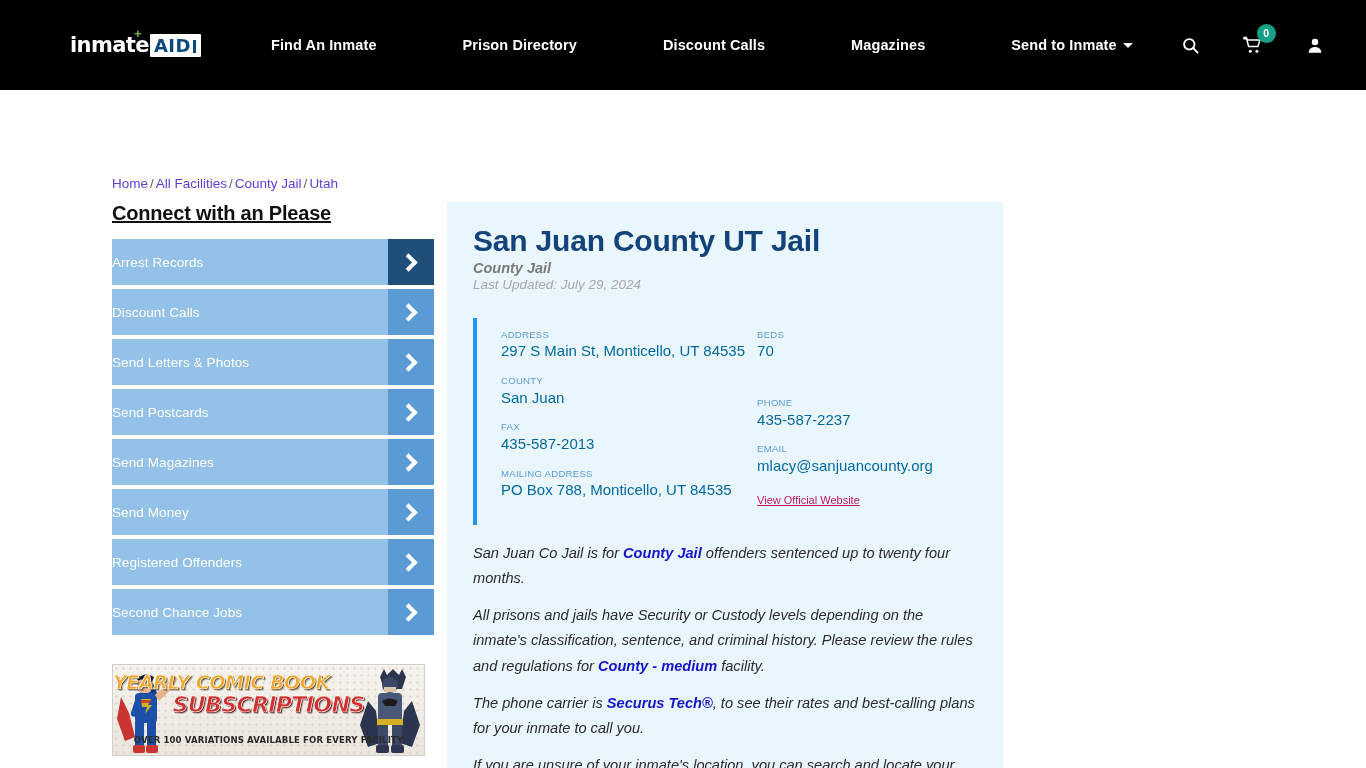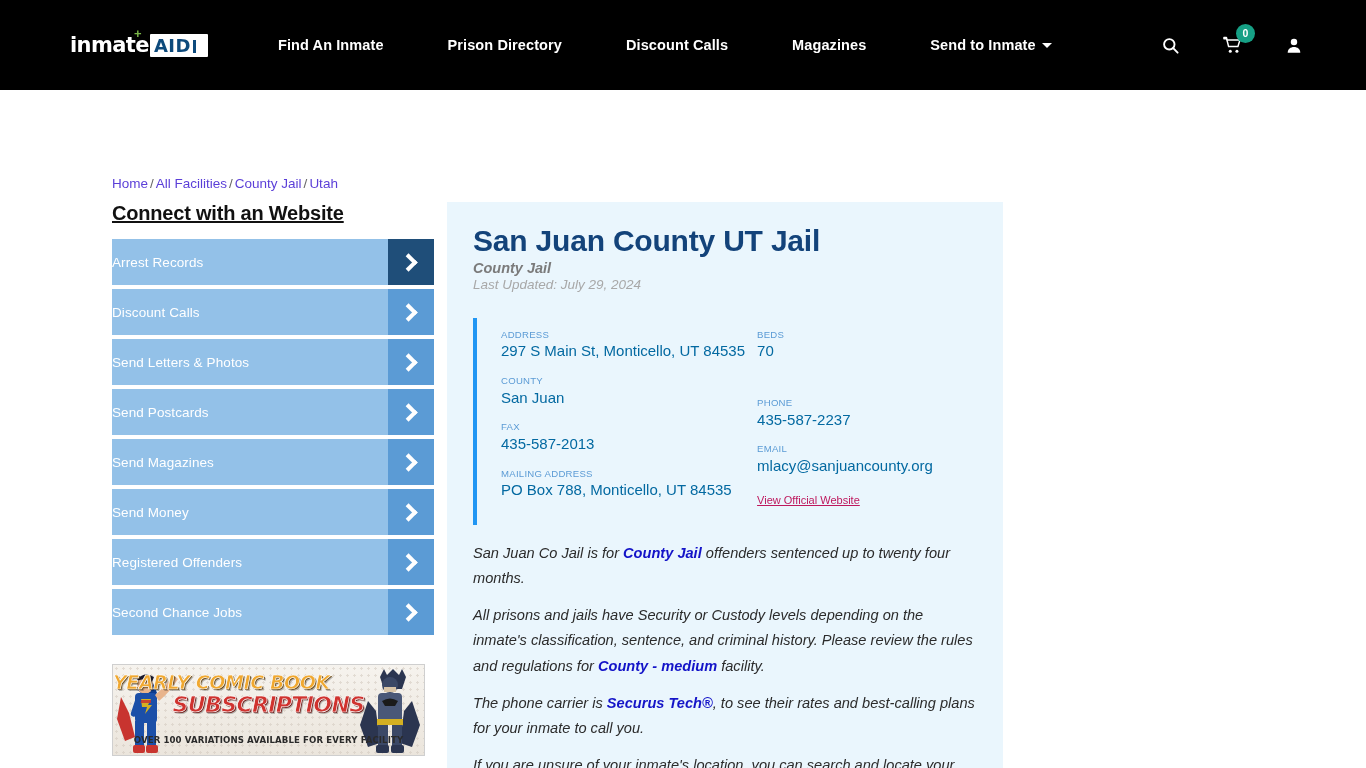--- a/index.html
+++ b/index.html
@@ -36,34 +36,34 @@
   }
   .logo-plus {
     position: absolute; left: 64px; top: -3px;
     color: #7ab648; font-size: 13px; font-weight: 700;
     line-height: 1;
   }
   .logo-aid {
     background: #ffffff; color: #0d4a7c;
     font-size: 18px; font-weight: 700;
     letter-spacing: 0.5px;
-    padding: 1px 12px 1px 4px;
+    padding: 1px 5px 1px 4px;
     margin-left: 1px;
     font-family: "DejaVu Sans", sans-serif;
     border-radius: 1px;
   }
   .logo-aid .aid-bar {
     display: inline-block;
     width: 3px; height: 13px;
     background: #0d4a7c;
     margin-left: 2px; vertical-align: -1px;
   }
   .main-nav {
     display: flex; align-items: center;
-    flex: 1 1 auto; height: 100%;
+    flex: 1 1 auto; height: 100%; gap: 22px;
   }
   .nav-item {
     color: #ffffff;
     font-size: 14.5px; font-weight: 700;
     padding: 0 0; margin-right: 64px;
     white-space: nowrap; cursor: pointer;
     letter-spacing: 0.1px;
   }
   .nav-item.with-caret { margin-right: 40px; }
   .caret {
@@ -305,21 +305,21 @@
   </div>
 </div>
 
 <div class="page-wrap">
 
   <div class="breadcrumb">
     <a>Home</a><span class="sep">/</span><a>All Facilities</a><span class="sep">/</span><a>County Jail</a><span class="sep">/</span><a>Utah</a>
   </div>
 
   <div class="sidebar">
-    <h2 class="sidebar-title">Connect with an Website</h2>
+    <h2 class="sidebar-title">Connect with an Please</h2>
 
     <div class="side-btn active">
       <span class="side-btn-label">Arrest Records</span>
       <span class="side-btn-arrow">
           <i class="chev"></i>
         </span>
     </div>
     <div class="side-btn">
       <span class="side-btn-label">Discount Calls</span>
       <span class="side-btn-arrow">

